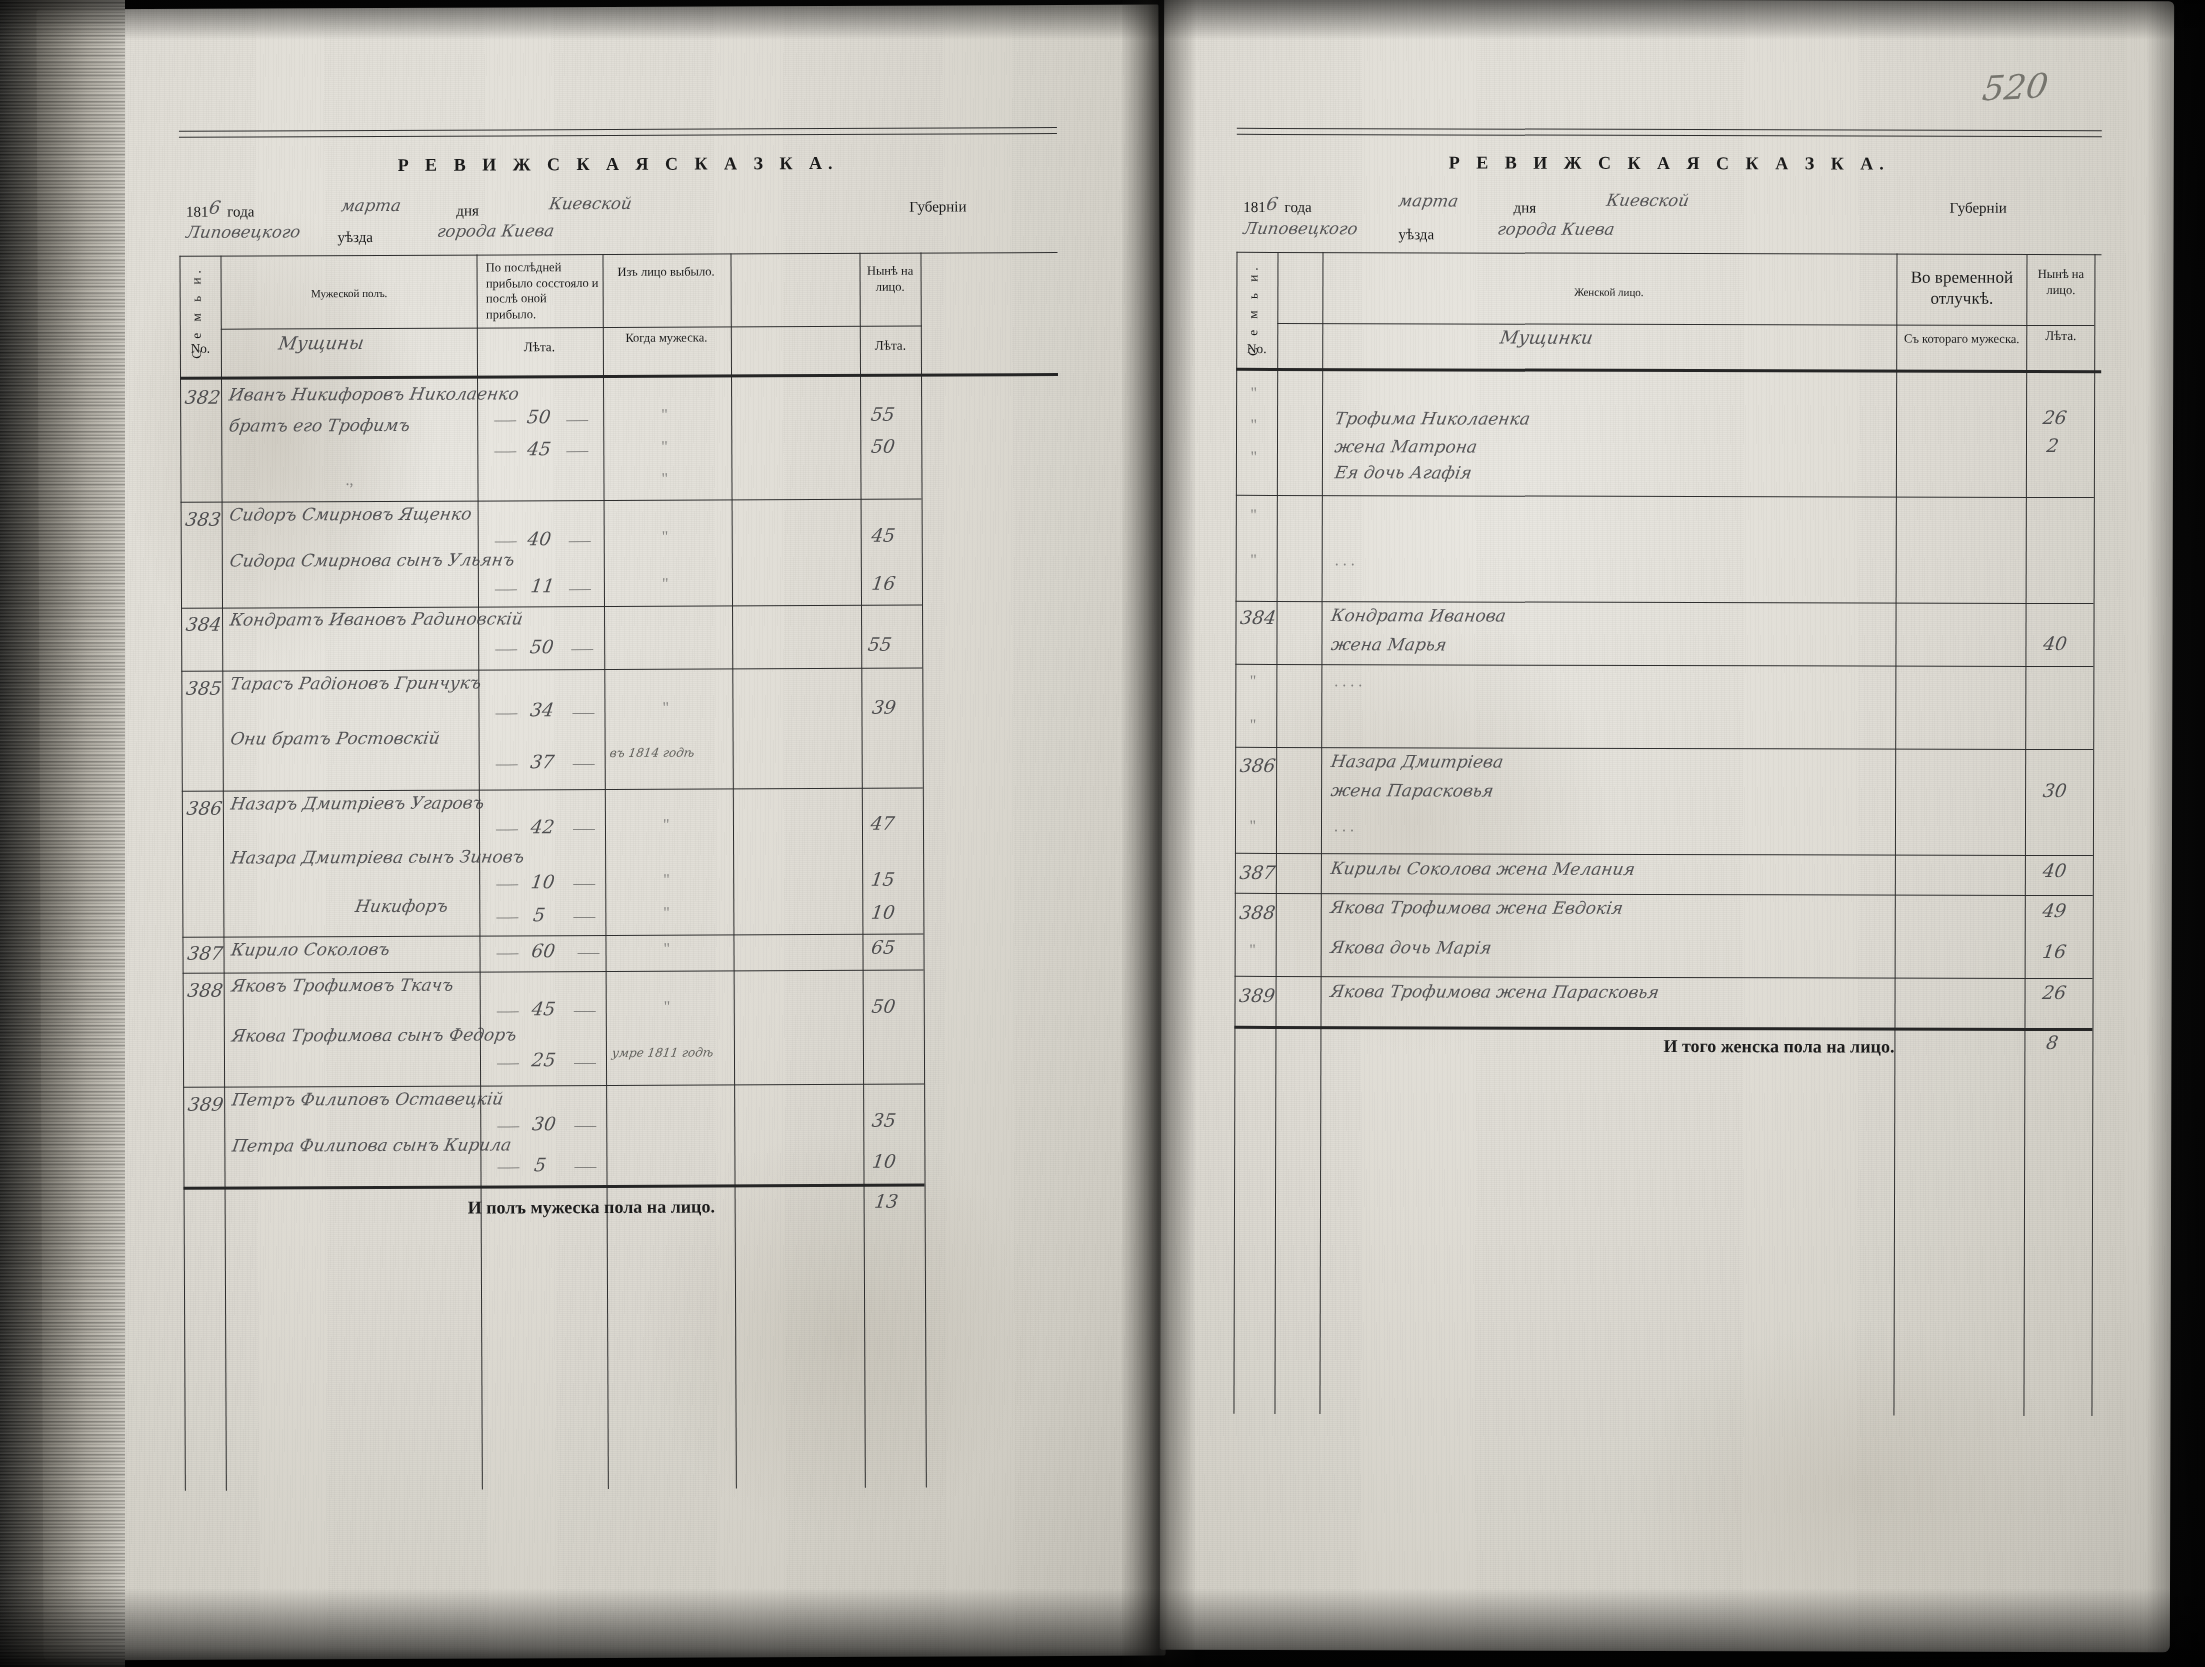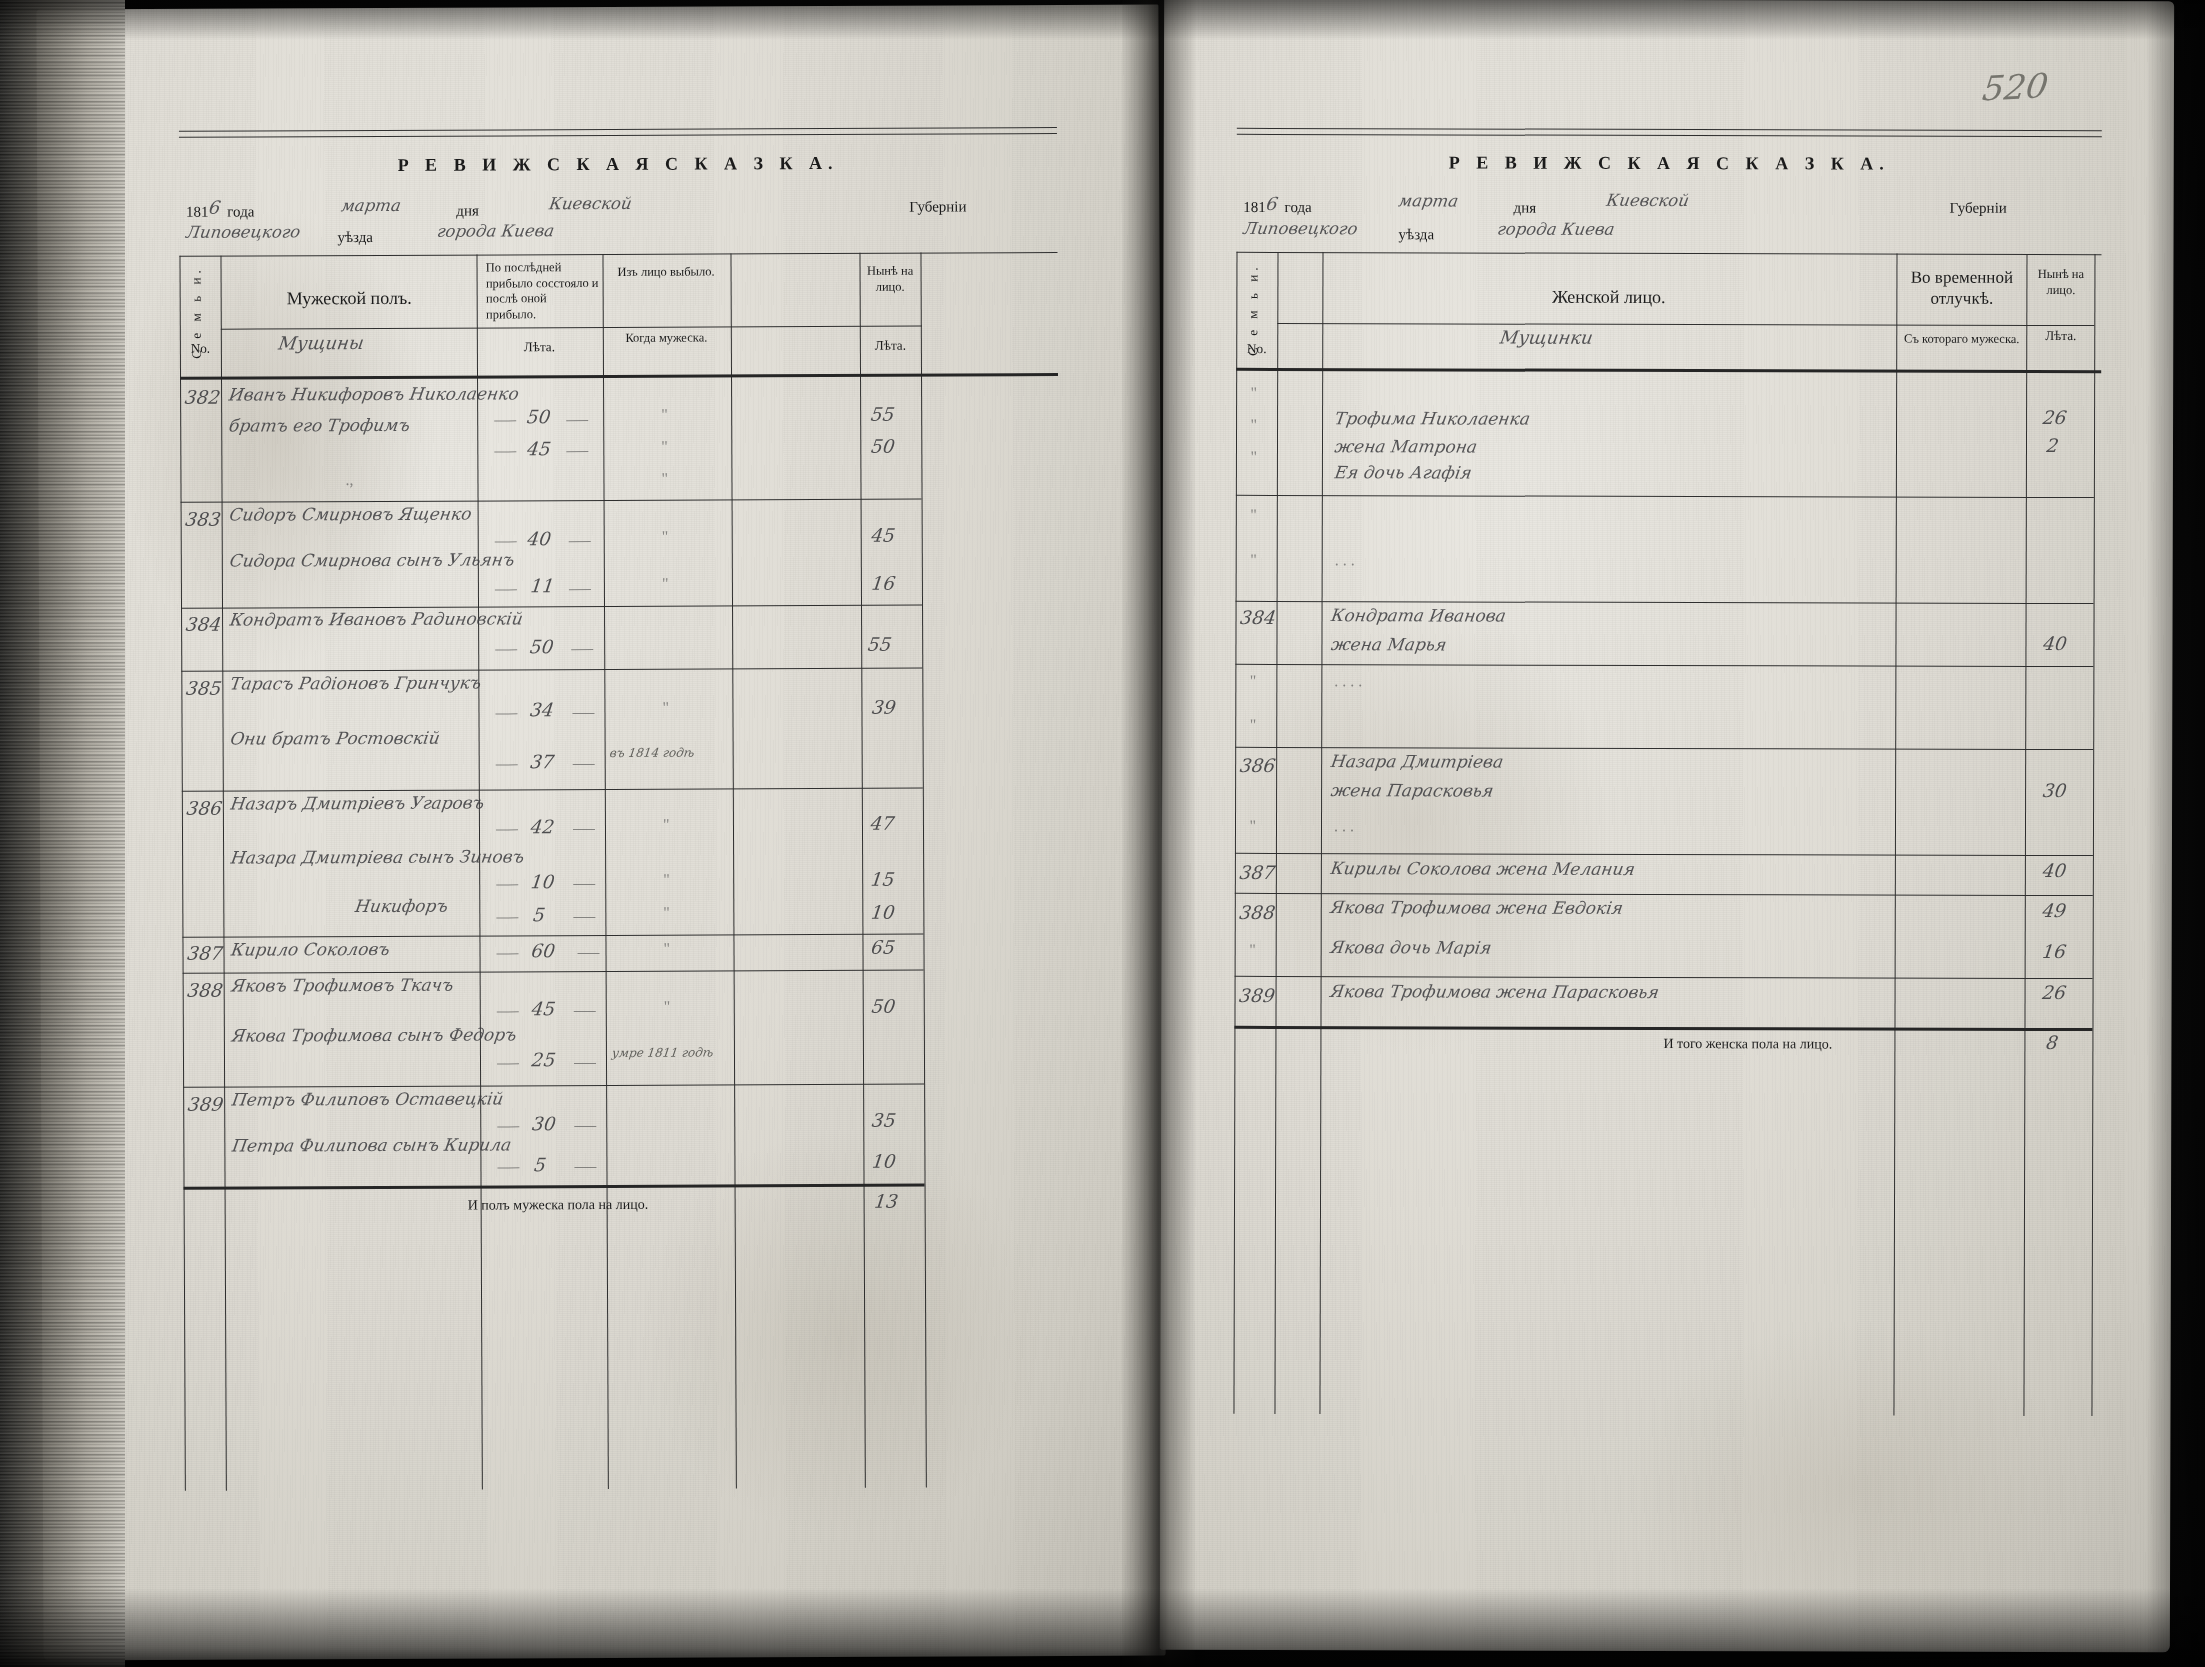--- a/index.html
+++ b/index.html
@@ -108,21 +108,21 @@
   .hdrline {
     position:absolute;
     font-size:15px; color:#1b1b1b;
   }
 
   .vline { position:absolute; width:1.3px; background:#2f2f2f; }
   .hline { position:absolute; height:1.3px; background:#2f2f2f; }
   .hline-thick { position:absolute; height:2.6px; background:#262626; }
 
   .colhead {
-    position:absolute; text-align:center; font-size:18px; line-height:1.25;
+    position:absolute; text-align:center; font-size:11px; line-height:1.25;
     color:#1c1c1c;
   }
   .colhead.vert {
     writing-mode: vertical-rl;
     transform: rotate(180deg);
     letter-spacing:4px;
     font-size:13.2px;
   }
 
   .cell-hand {
@@ -154,21 +154,21 @@
     opacity:.8;
     line-height:1.15;
   }
   .dash {
     position:absolute; height:1.3px; background:#4a4a4a; opacity:.6;
   }
   .dot {
     position:absolute; font-size:16px; color:#4a4a4a; opacity:.6;
   }
   .total {
-    position:absolute; font-size:14px; color:#1d1d1d;
+    position:absolute; font-size:18px; color:#1d1d1d;font-weight:bold;
   }
   .folio {
     position:absolute;
     font-family:"DejaVu Serif", serif;
     font-style:italic;
     font-size:34px;
     color:#56564f;
     transform: skewX(-10deg) rotate(-3deg);
     opacity:.75;
   }

